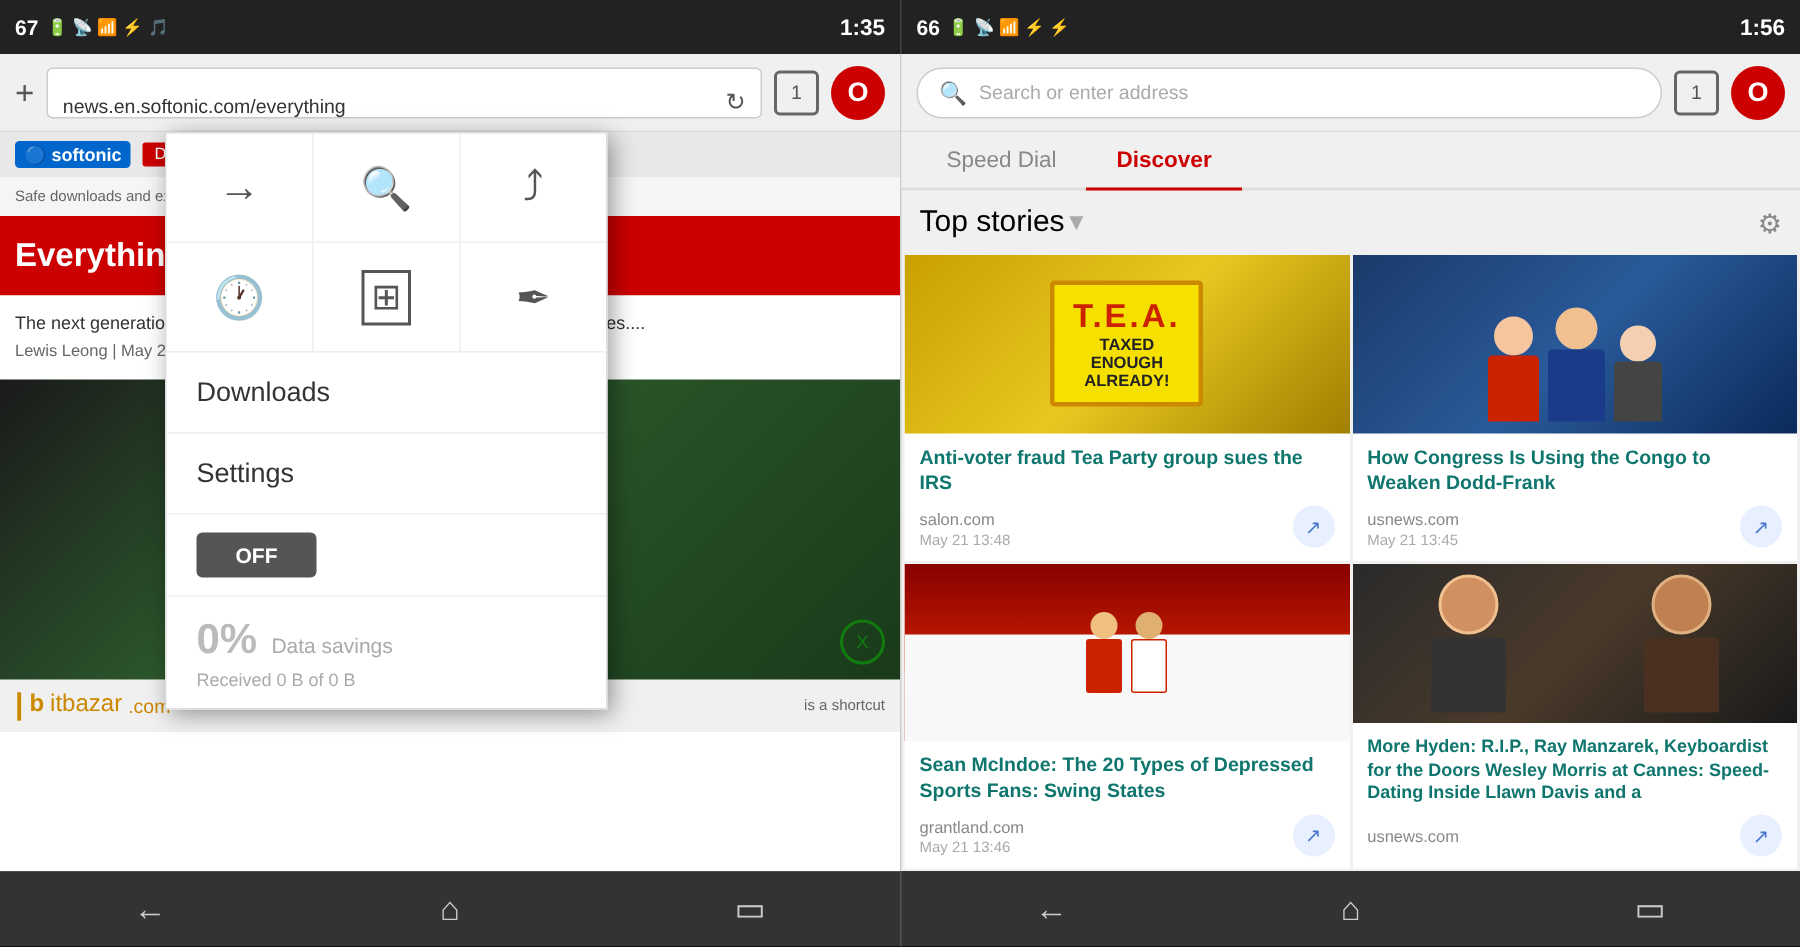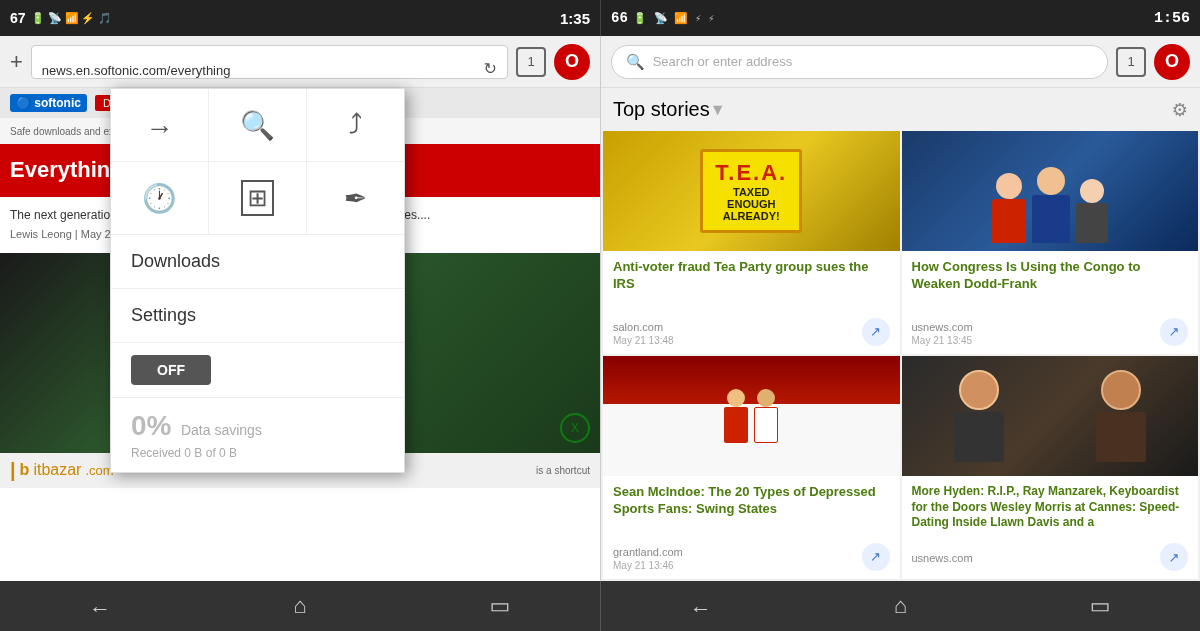--- a/index.html
+++ b/index.html
@@ -33,21 +33,20 @@
     .status-bar-right {
       width: 600px;
       background: #222;
       display: flex;
       align-items: center;
       padding: 0 10px;
       font-size: 13px;
       color: #fff;
       gap: 6px;
       border-left: 1px solid #444;
-      font-family: Liberation Mono, monospace;
     }
     .status-spacer { flex: 1; }
 
     
     .browser-panels {
       display: flex;
       flex: 1;
       overflow: hidden;
     }
 
@@ -430,21 +429,21 @@
 
     .news-card-body {
       padding: 8px 10px;
       flex: 1;
       display: flex;
       flex-direction: column;
     }
     .news-headline {
       font-size: 13px;
       font-weight: bold;
-      color: #4d7c0f;
+      color: #0f766e;
       line-height: 1.3;
       flex: 1;
     }
     .news-source-row {
       display: flex;
       align-items: center;
       justify-content: space-between;
       margin-top: 6px;
     }
     .news-source { font-size: 11px; color: #888; }
@@ -638,20 +637,24 @@
         <span class="search-placeholder">Search or enter address</span>
       </div>
       <div class="tab-count-btn">
         <span>1</span>
       </div>
       <div class="opera-btn-left">
         <span class="opera-logo">O</span>
       </div>
     </div>
 
+    <div class="discover-tabs">
+      <div class="discover-tab">Speed Dial</div>
+      <div class="discover-tab active">Discover</div>
+    </div>
 
     <div class="top-stories-header">
       <span class="top-stories-title">Top stories</span>
       <span style="color:#aaa;font-size:16px;">▼</span>
       <span style="flex:1;"></span>
       <span class="settings-icon-r">⚙</span>
     </div>
 
     <div class="news-grid">
 

